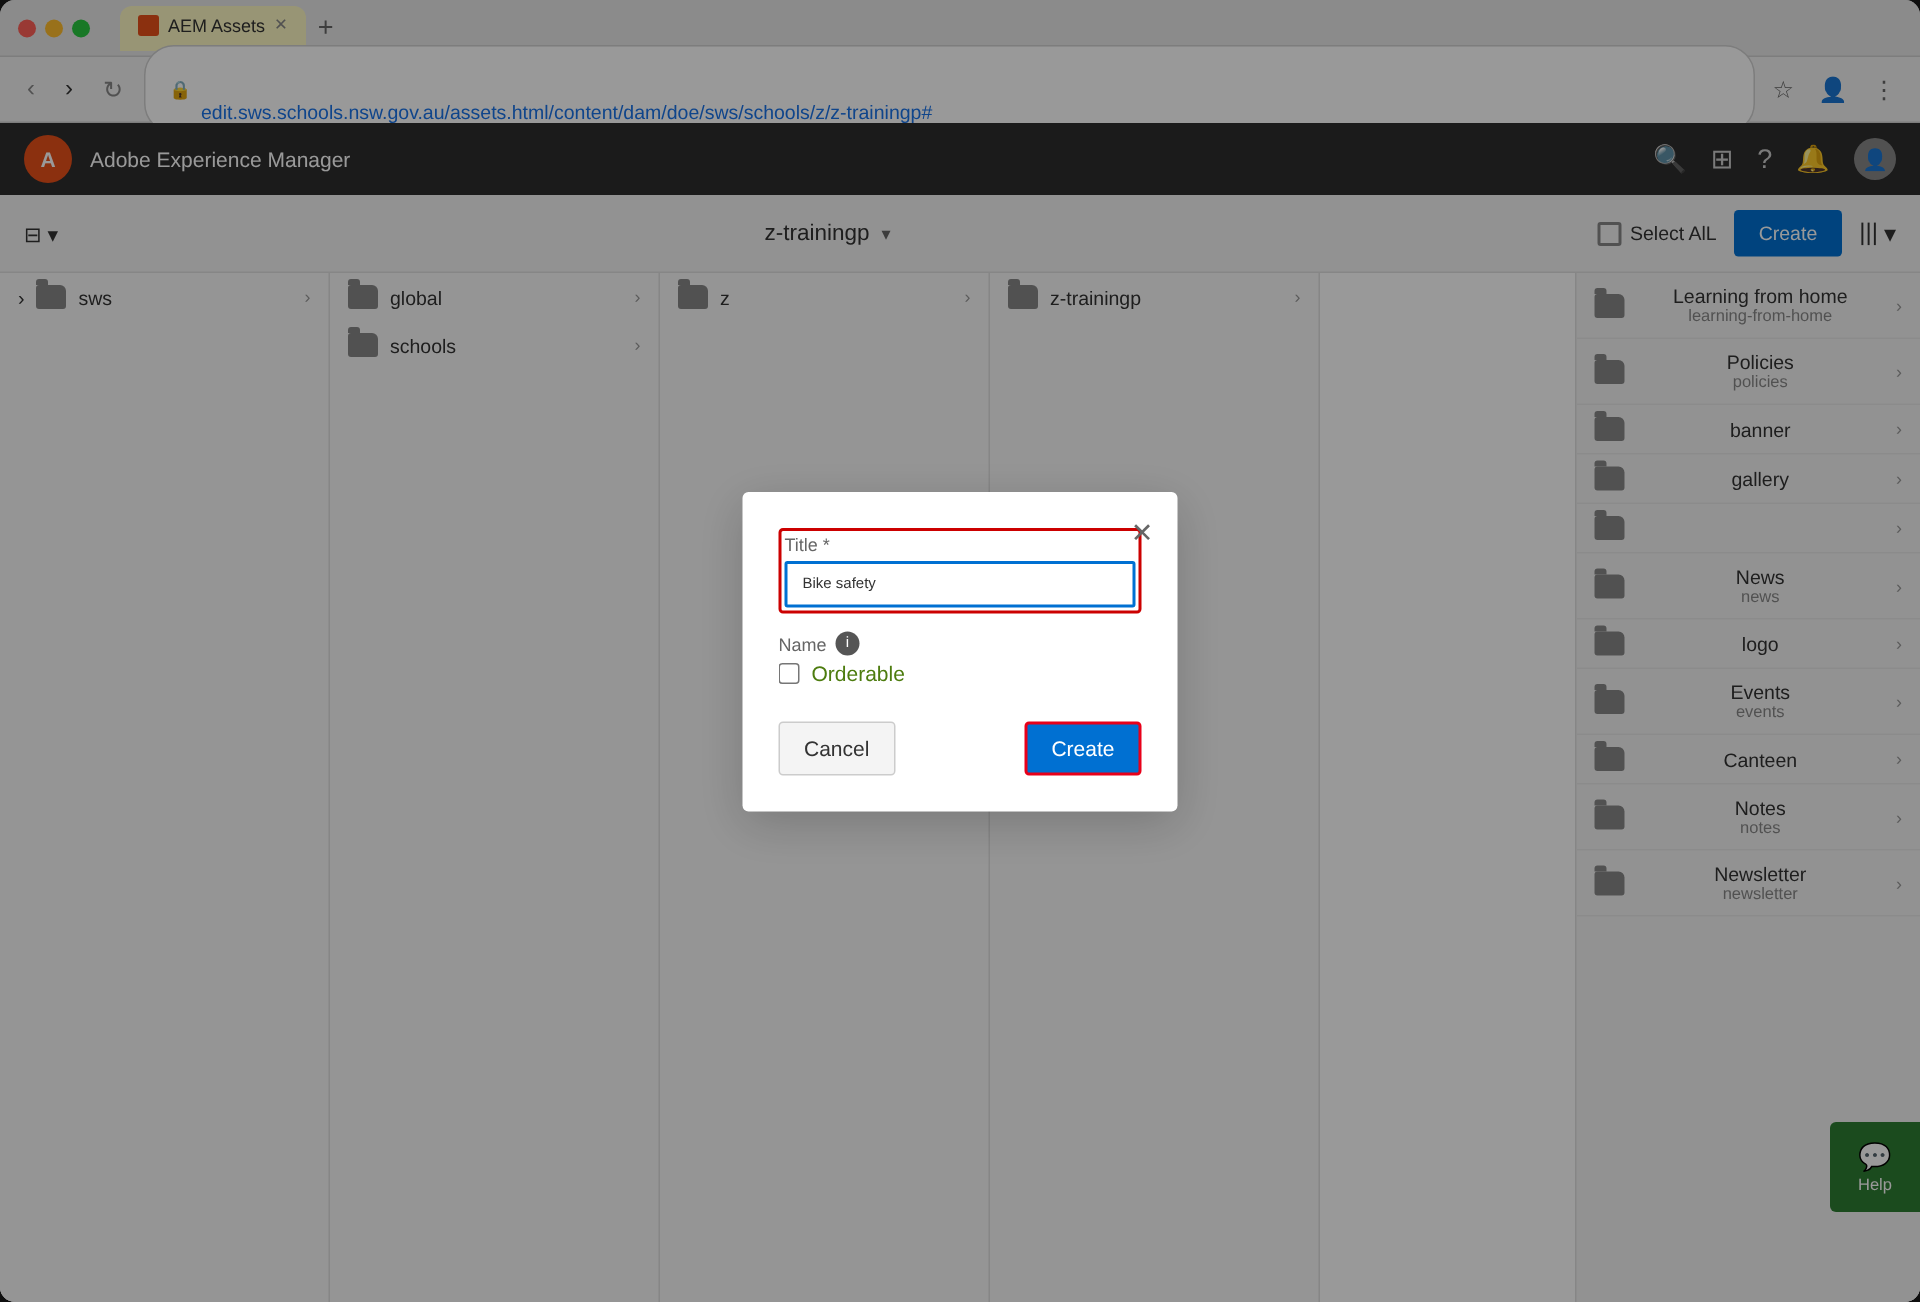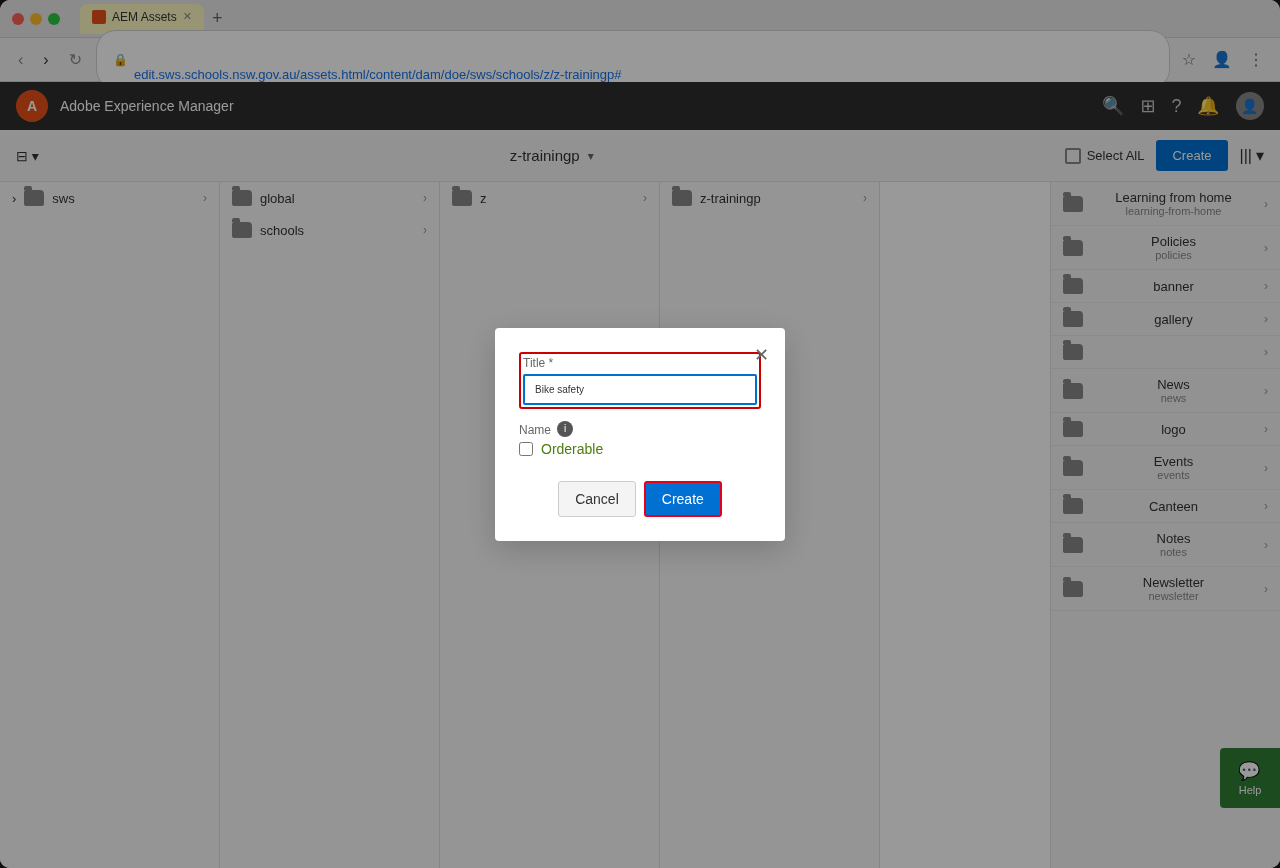--- a/index.html
+++ b/index.html
@@ -455,21 +455,21 @@
       cursor: pointer;
     }
 
     .checkbox-label {
       font-size: 14px;
       color: #4d7c0f;
     }
 
     .modal-actions {
       display: flex;
-      justify-content: center;
+      justify-content: space-between;
       gap: 8px;
     }
 
     .cancel-btn {
       background: #f4f4f4;
       border: 1px solid #ccc;
       color: #333;
       padding: 8px 16px;
       border-radius: 3px;
       font-size: 14px;

